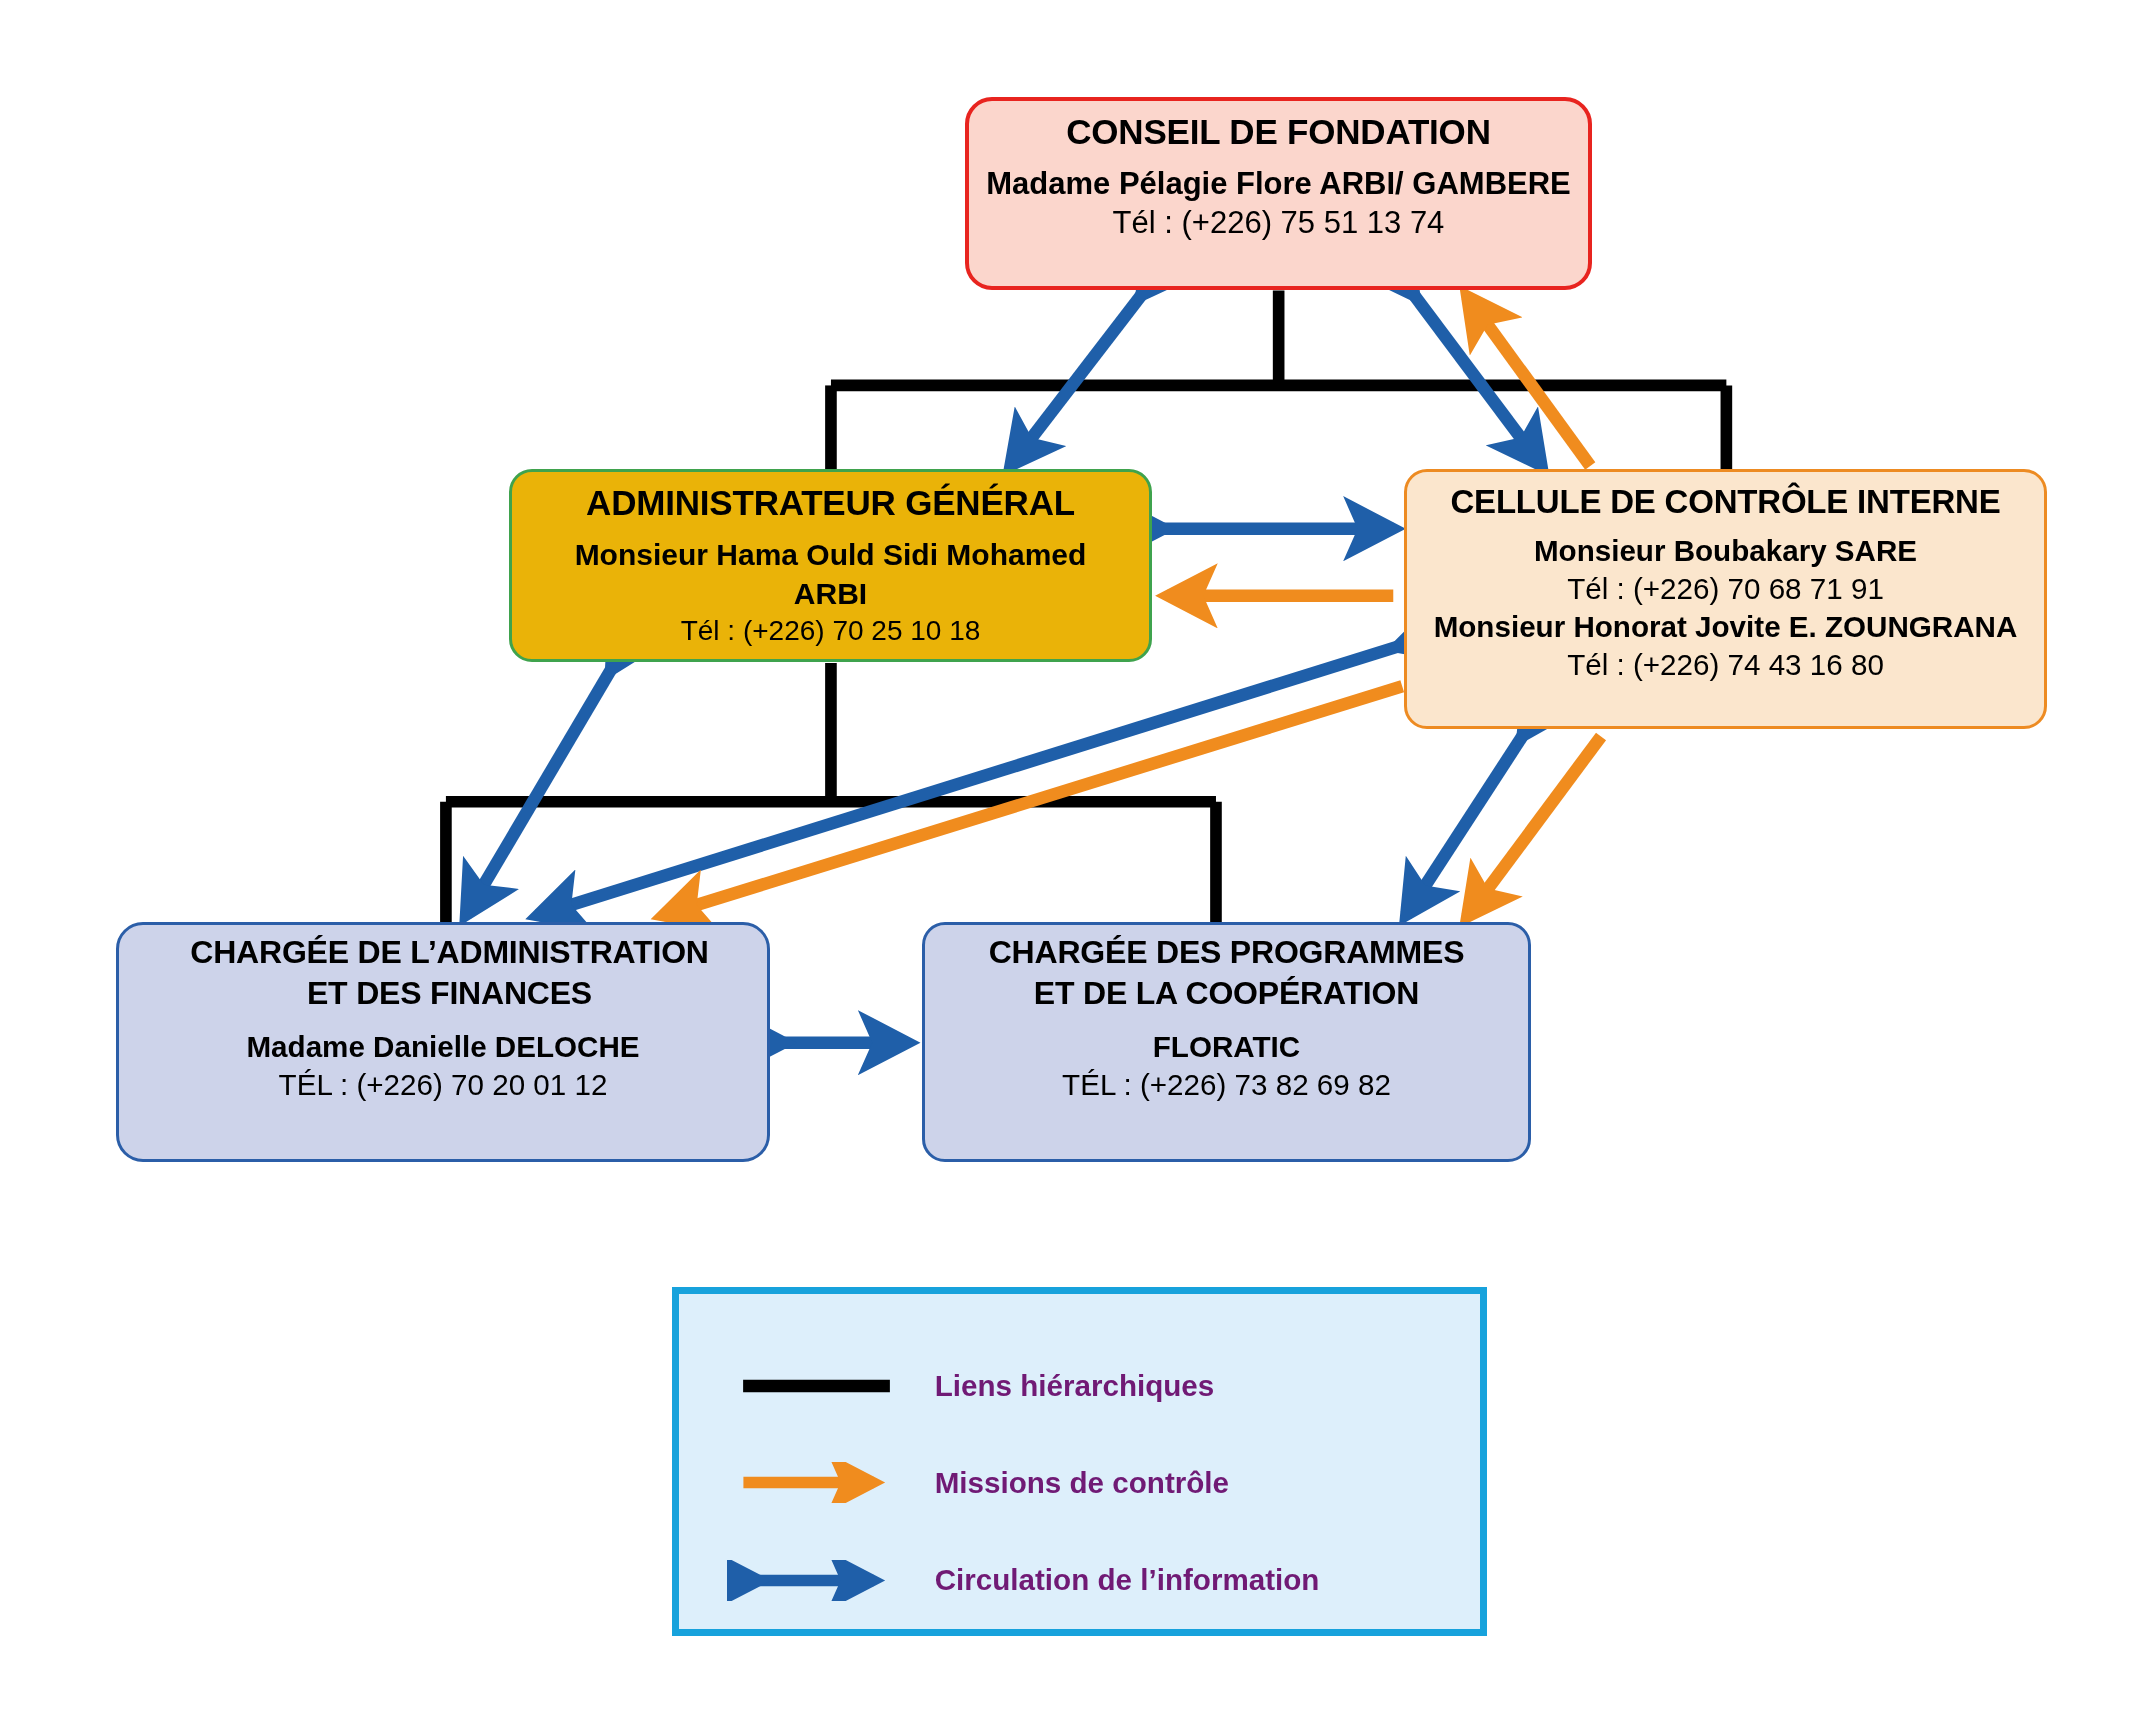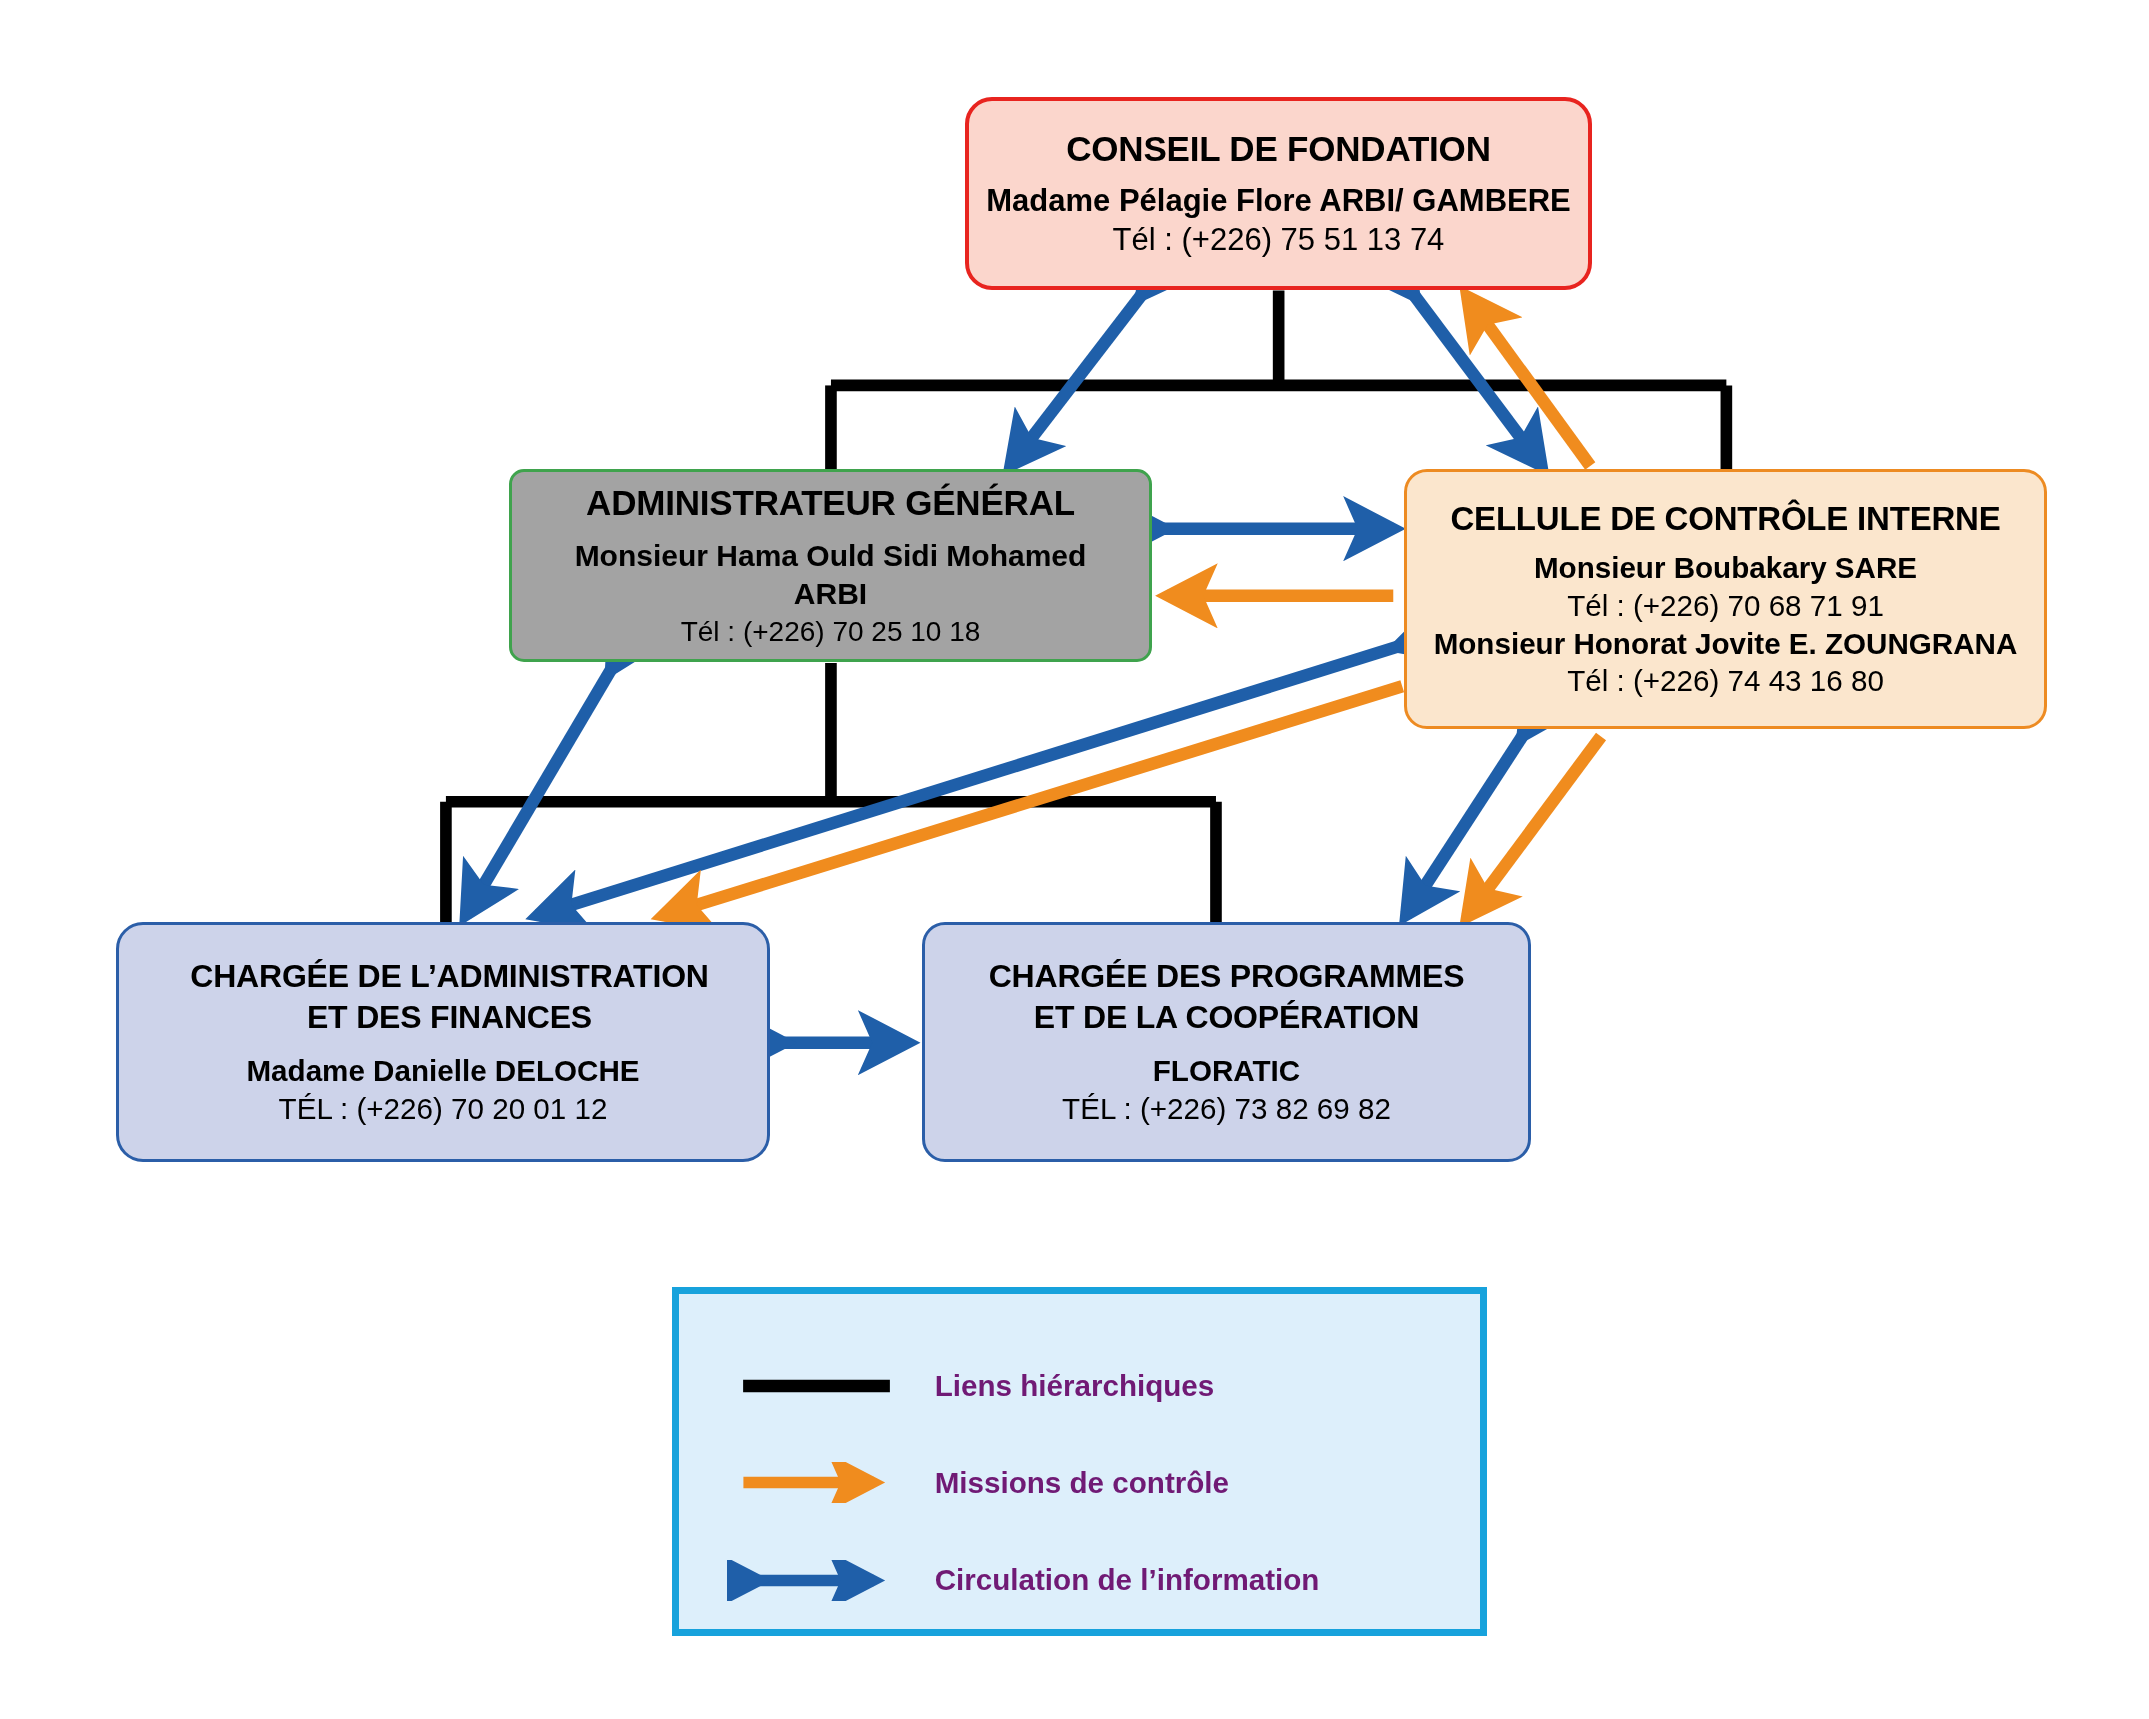--- a/index.html
+++ b/index.html
@@ -26,21 +26,20 @@
     width: 2149px;
     height: 1720px;
     pointer-events: none;
   }
   .node {
     position: absolute;
     box-sizing: border-box;
     display: flex;
     flex-direction: column;
     align-items: center;
-    justify-content: center;
     text-align: center;
     line-height: 1.28;
     color: #000000;
   }
   .node .ttl {
     font-weight: bold;
     letter-spacing: -0.2px;
   }
   .node .nm {
     font-weight: bold;
@@ -56,23 +55,23 @@
     border: 4.5px solid #E8241F;
     border-radius: 27px;
     padding: 9px 16px;
   }
   #node-conseil .ttl { font-size: 35px; margin-bottom: 9px; }
   #node-conseil .nm  { font-size: 31px; }
   #node-conseil .tel { font-size: 31px; }
 
   #node-admin {
     left: 509px; top: 469px; width: 643px; height: 193px;
-    background: #a3a3a3;
+    background: #eab308;
     border: 3.6px solid #3FA34D;
-    border-radius: 15px;
+    border-radius: 23px;
     padding: 9px 23px;
   }
   #node-admin .ttl { font-size: 35px; margin-bottom: 10.7px; }
   #node-admin .nm  { font-size: 30px; }
   #node-admin .tel { font-size: 28px; }
 
   #node-cellule {
     left: 1404px; top: 469px; width: 643px; height: 260px;
     background: #FBE6CD;
     border: 3.6px solid #ED8B22;

